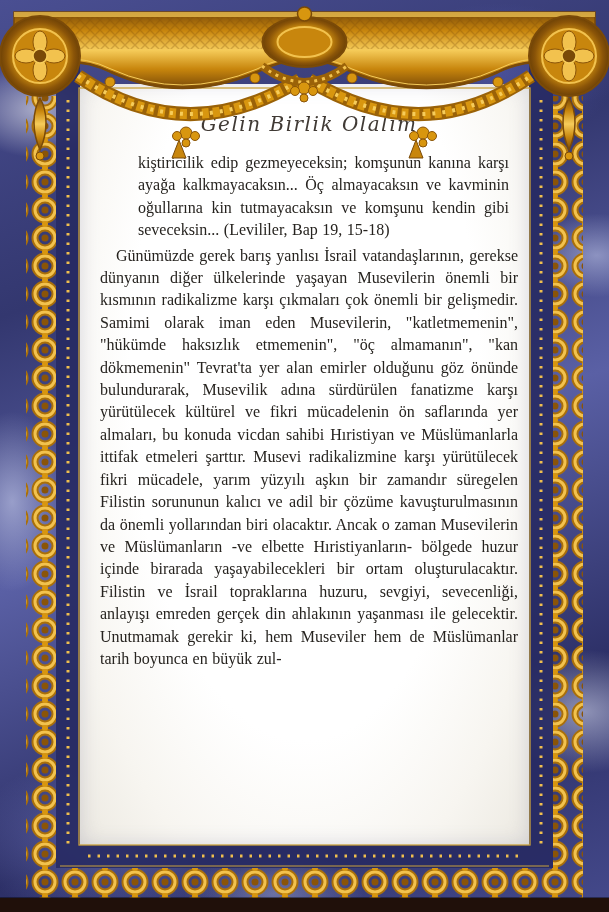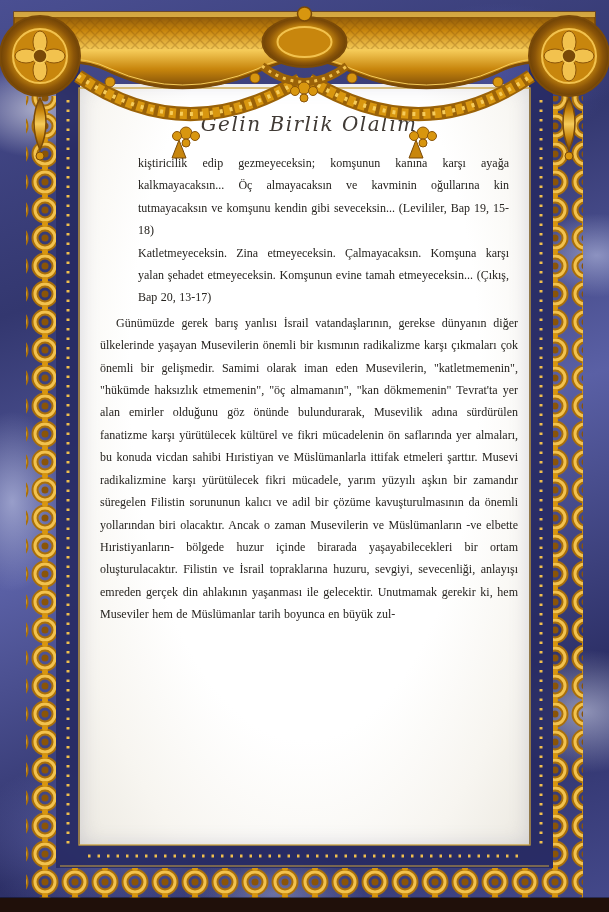--- a/index.html
+++ b/index.html
@@ -28,21 +28,21 @@
     box-shadow: inset 0 0 20px rgba(95,98,140,.22);
     overflow:hidden;
   }
   .content{ position:absolute; inset:0; padding:28px 8px 0 17px; }
   .title{
     text-align:center; margin:0 0 16px 0;
     font:italic 20px "DejaVu Serif","Liberation Serif",serif;
     letter-spacing:1.5px; color:#403a35;
   }
   .quote, .body-par{
-    font-size:12px; line-height:22.4px; color:#26231f;
+    font-size:16px; line-height:22.4px; color:#26231f;
     text-align:justify; word-spacing:.5px;
   }
   .quote{ margin:0 12px 0 41px; }
   .body-par{ margin:3px; text-indent:16px; }
   
   .frame{ position:absolute; inset:0; pointer-events:none; }
   
   .medallion{
     position:absolute; left:272px; top:845px; width:76px; height:46px;
     border-radius:50%;
@@ -62,21 +62,20 @@
 </head>
 <body>
 
 <div class="scene">
   <div class="marble"></div>
 
   <div class="page">
     <div class="content">
       <div class="title">Gelin Birlik Olalım</div>
       <p class="quote">kiştiricilik edip gezmeyeceksin; komşunun kanına karşı ayağa kalkmayacaksın... Öç almayacaksın ve kavminin oğullarına kin tutmayacaksın ve komşunu kendin gibi seveceksin... (Levililer, Bap 19, 15-18)</p>
-      <p class="quote">Katletmeyeceksin. Zina etmeyeceksin. Çalmayacaksın. Komşuna karşı yalan şehadet etmeyeceksin. Komşunun evine tamah etmeyeceksin... (Çıkış, Bap 20, 13-17)</p>
       <p class="body-par">Günümüzde gerek barış yanlısı İsrail vatandaşlarının, gerekse dünyanın diğer ülkelerinde yaşayan Musevilerin önemli bir kısmının radikalizme karşı çıkmaları çok önemli bir gelişmedir. Samimi olarak iman eden Musevilerin, "katletmemenin", "hükümde haksızlık etmemenin", "öç almamanın", "kan dökmemenin" Tevrat'ta yer alan emirler olduğunu göz önünde bulundurarak, Musevilik adına sürdürülen fanatizme karşı yürütülecek kültürel ve fikri mücadelenin ön saflarında yer almaları, bu konuda vicdan sahibi Hıristiyan ve Müslümanlarla ittifak etmeleri şarttır. Musevi radikalizmine karşı yürütülecek fikri mücadele, yarım yüzyılı aşkın bir zamandır süregelen Filistin sorununun kalıcı ve adil bir çözüme kavuşturulmasının da önemli yollarından biri olacaktır. Ancak o zaman Musevilerin ve Müslümanların -ve elbette Hıristiyanların- bölgede huzur içinde birarada yaşayabilecekleri bir ortam oluşturulacaktır. Filistin ve İsrail topraklarına huzuru, sevgiyi, sevecenliği, anlayışı emreden gerçek din ahlakının yaşanması ile gelecektir. Unutmamak gerekir ki, hem Museviler hem de Müslümanlar tarih boyunca en büyük zul-</p>
     </div>
   </div>
 
   <svg class="frame" viewBox="0 0 609 912" width="609" height="912">
     <defs>
       <linearGradient id="goldLin" x1="0" y1="0" x2="0" y2="1">
         <stop offset="0" stop-color="#7a4a08"></stop>
           <stop offset=".25" stop-color="#c8860d"></stop>
         <stop offset=".5" stop-color="#f6cc5a"></stop>

